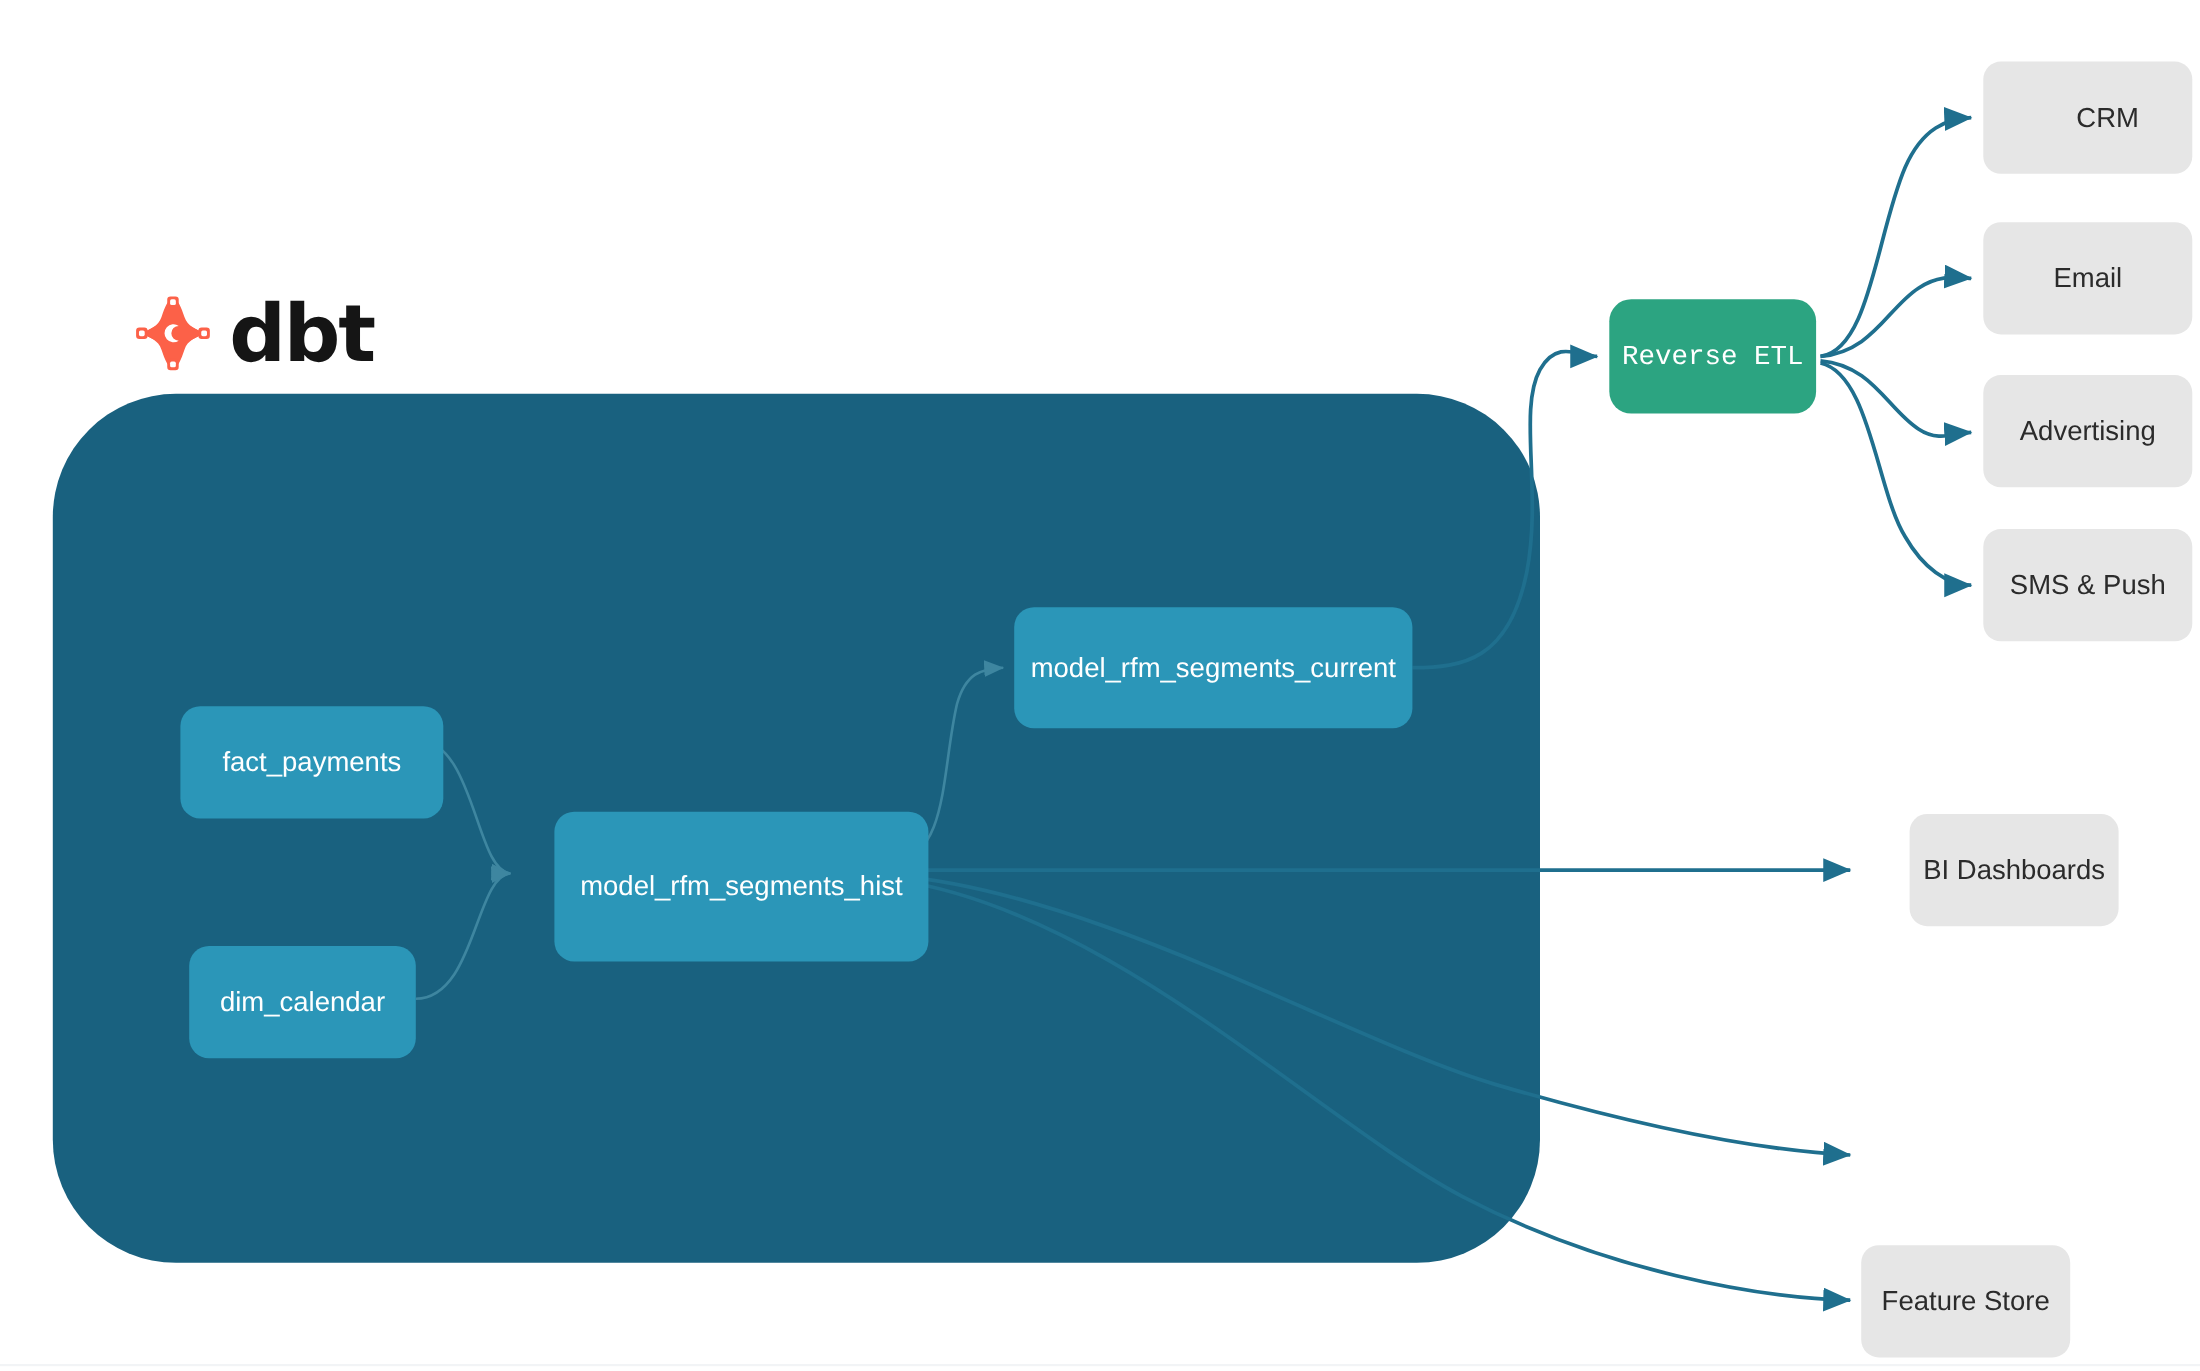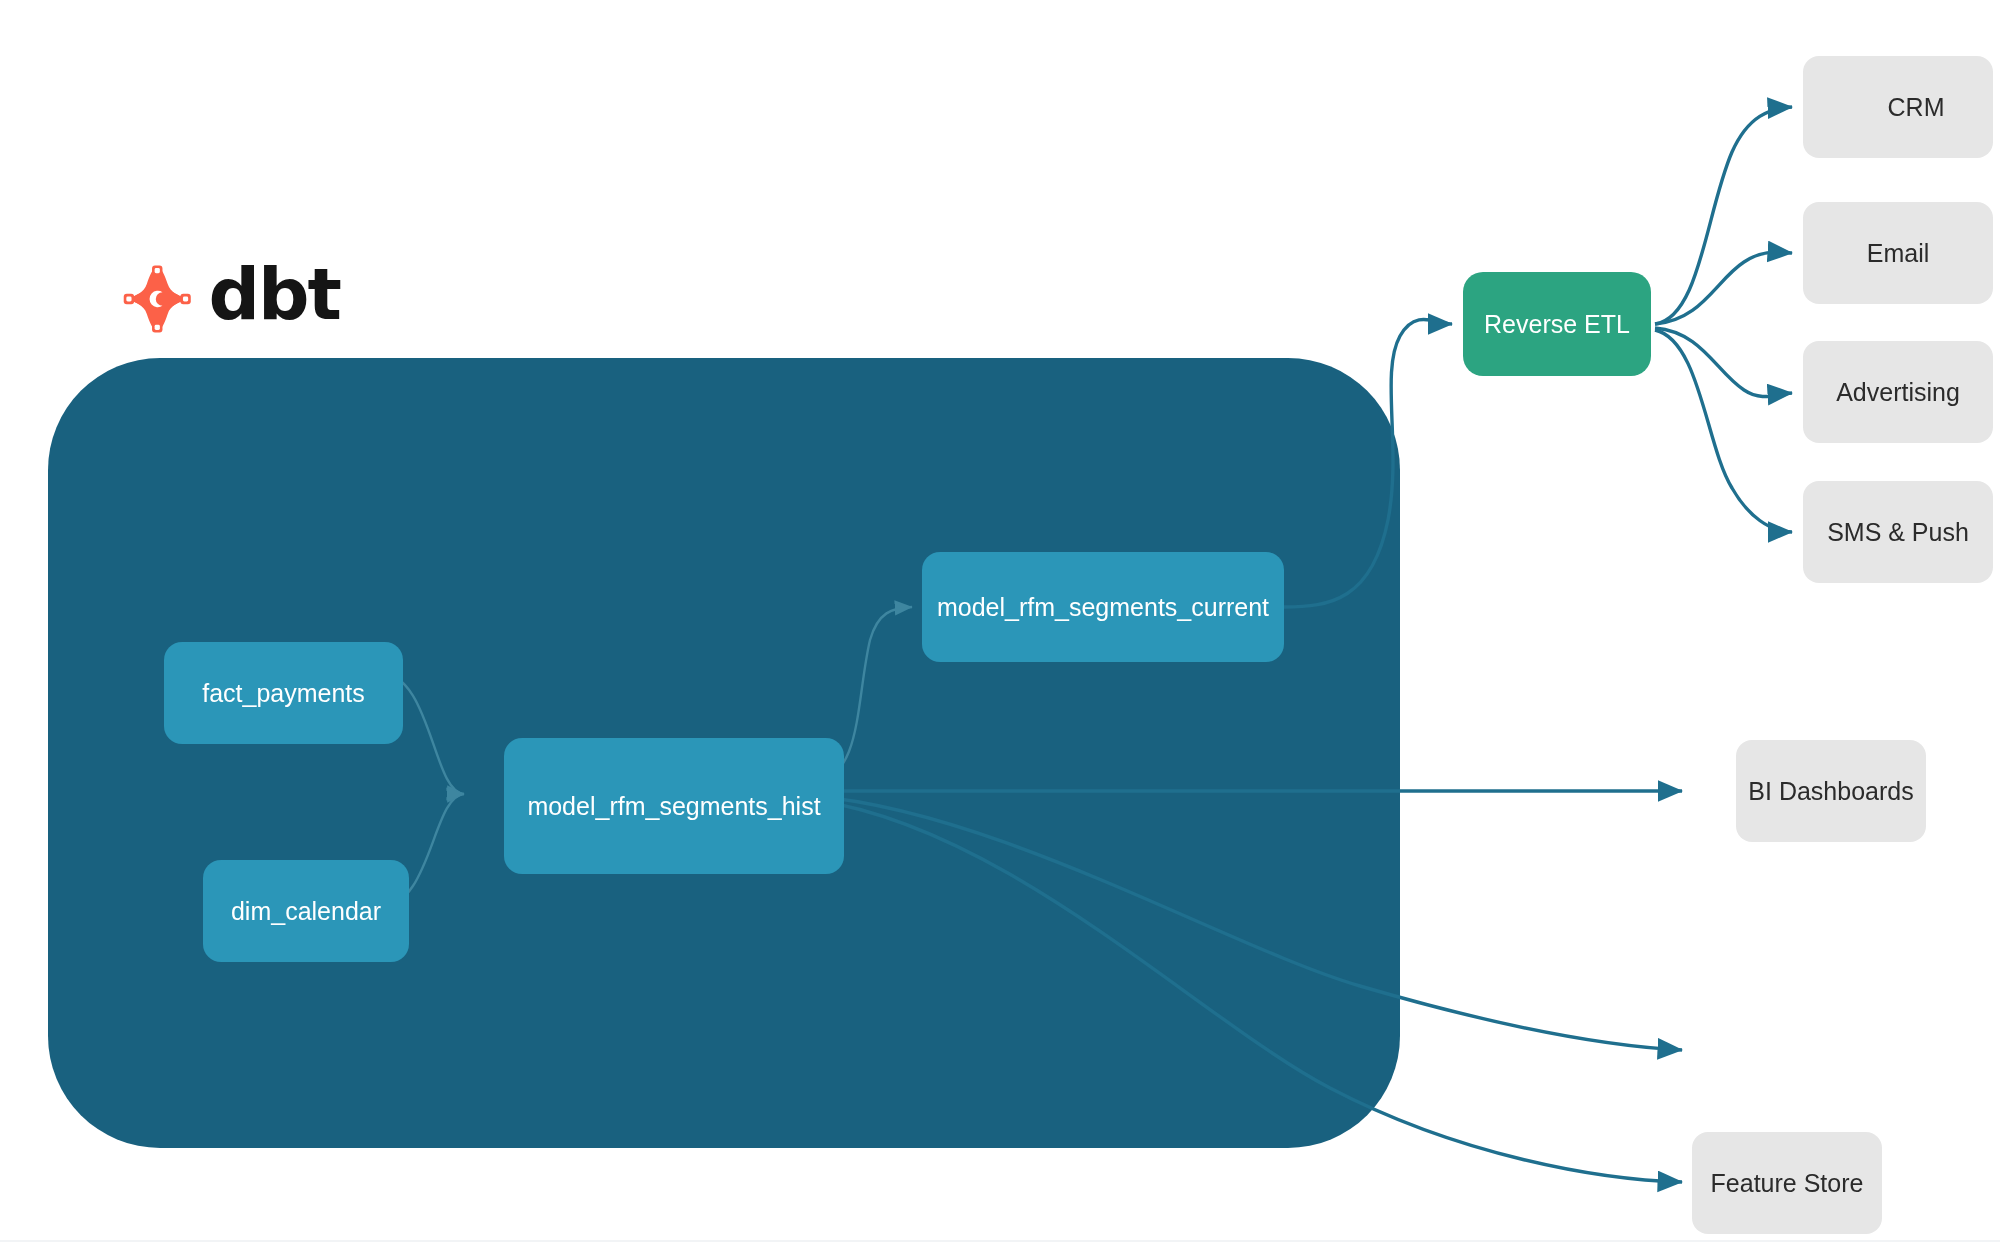--- a/index.html
+++ b/index.html
@@ -17,20 +17,21 @@
   }
 
   
   #dbt-logo {
     position: absolute;
     left: 120px;
     top: 258px;
     width: 220px;
     height: 90px;
     display: flex;
+    align-items: center;
     gap: 14px;
   }
   #dbt-logo .mark { width: 82px; height: 82px; display:block; }
   #dbt-logo .wordmark {
     font-family: "DejaVu Sans", sans-serif;
     font-weight: bold;
     font-size: 72px;
     line-height: 1;
     color: #151515;
     letter-spacing: -2px;
@@ -61,31 +62,32 @@
     background: #2B96B8;
     color: #ffffff;
     font-size: 25px;
     padding: 0 18px;
   }
   .node-green {
     background: #2CA481;
     color: #ffffff;
     font-size: 25px;
     border-radius: 20px;
+    font-family: Liberation Mono, monospace;
   }
   .node-gray {
     background: #E6E6E6;
     color: #2B2B2B;
     font-size: 25px;
     border-radius: 16px;
     line-height: 1.28;
   }
 
   #node-fact-payments      { left: 164px;  top: 618px;  width: 239px; height: 102px; margin-top: 24px; }
-  #node-dim-calendar       { left: 172px;  top: 860px;  width: 206px; height: 102px; margin-left: 31px; }
+  #node-dim-calendar       { left: 172px;  top: 860px;  width: 206px; height: 102px; }
   #node-hist               { left: 474px;  top: 738px;  width: 340px; height: 136px; margin-left: 30px; }
   #node-current            { left: 922px;  top: 552px;  width: 362px; height: 110px; }
   #node-reverse-etl        { left: 1463px; top: 272px;  width: 188px; height: 104px; }
 
   #node-crm                { left: 1803px; top: 56px;   width: 190px; height: 102px; padding-left: 36px; }
   #node-email              { left: 1803px; top: 202px;  width: 190px; height: 102px; }
   #node-advertising        { left: 1803px; top: 341px;  width: 190px; height: 102px; }
   #node-sms-push           { left: 1803px; top: 481px;  width: 190px; height: 102px; }
   #node-bi-dashboards      { left: 1692px; top: 740px;  width: 190px; height: 102px; margin-left: 44px; }
   #node-ds-notebooks       { left: 1692px; top: 1000px; width: 190px; height: 102px; }

